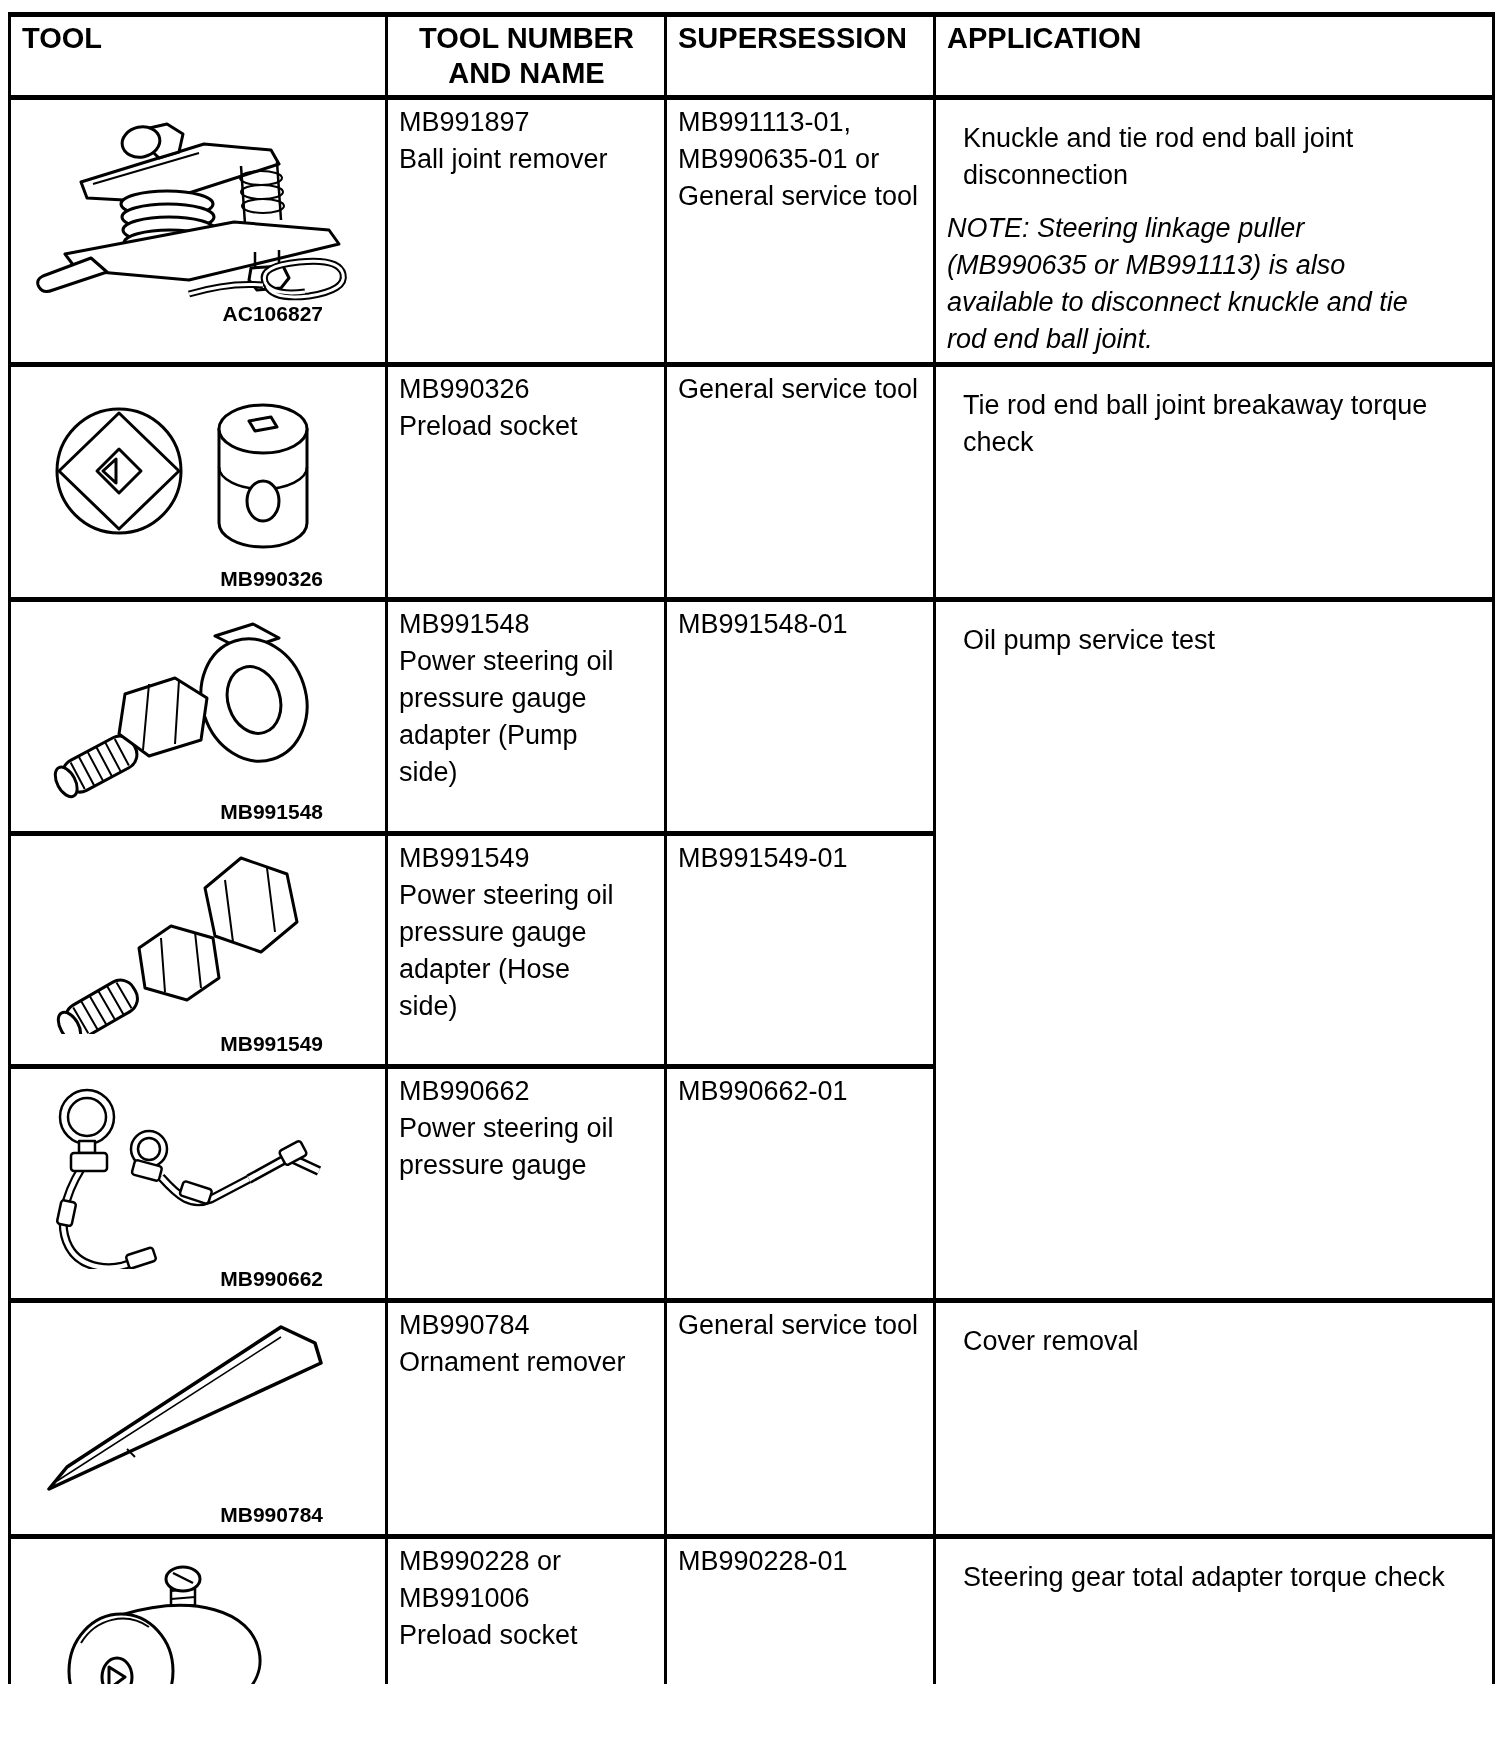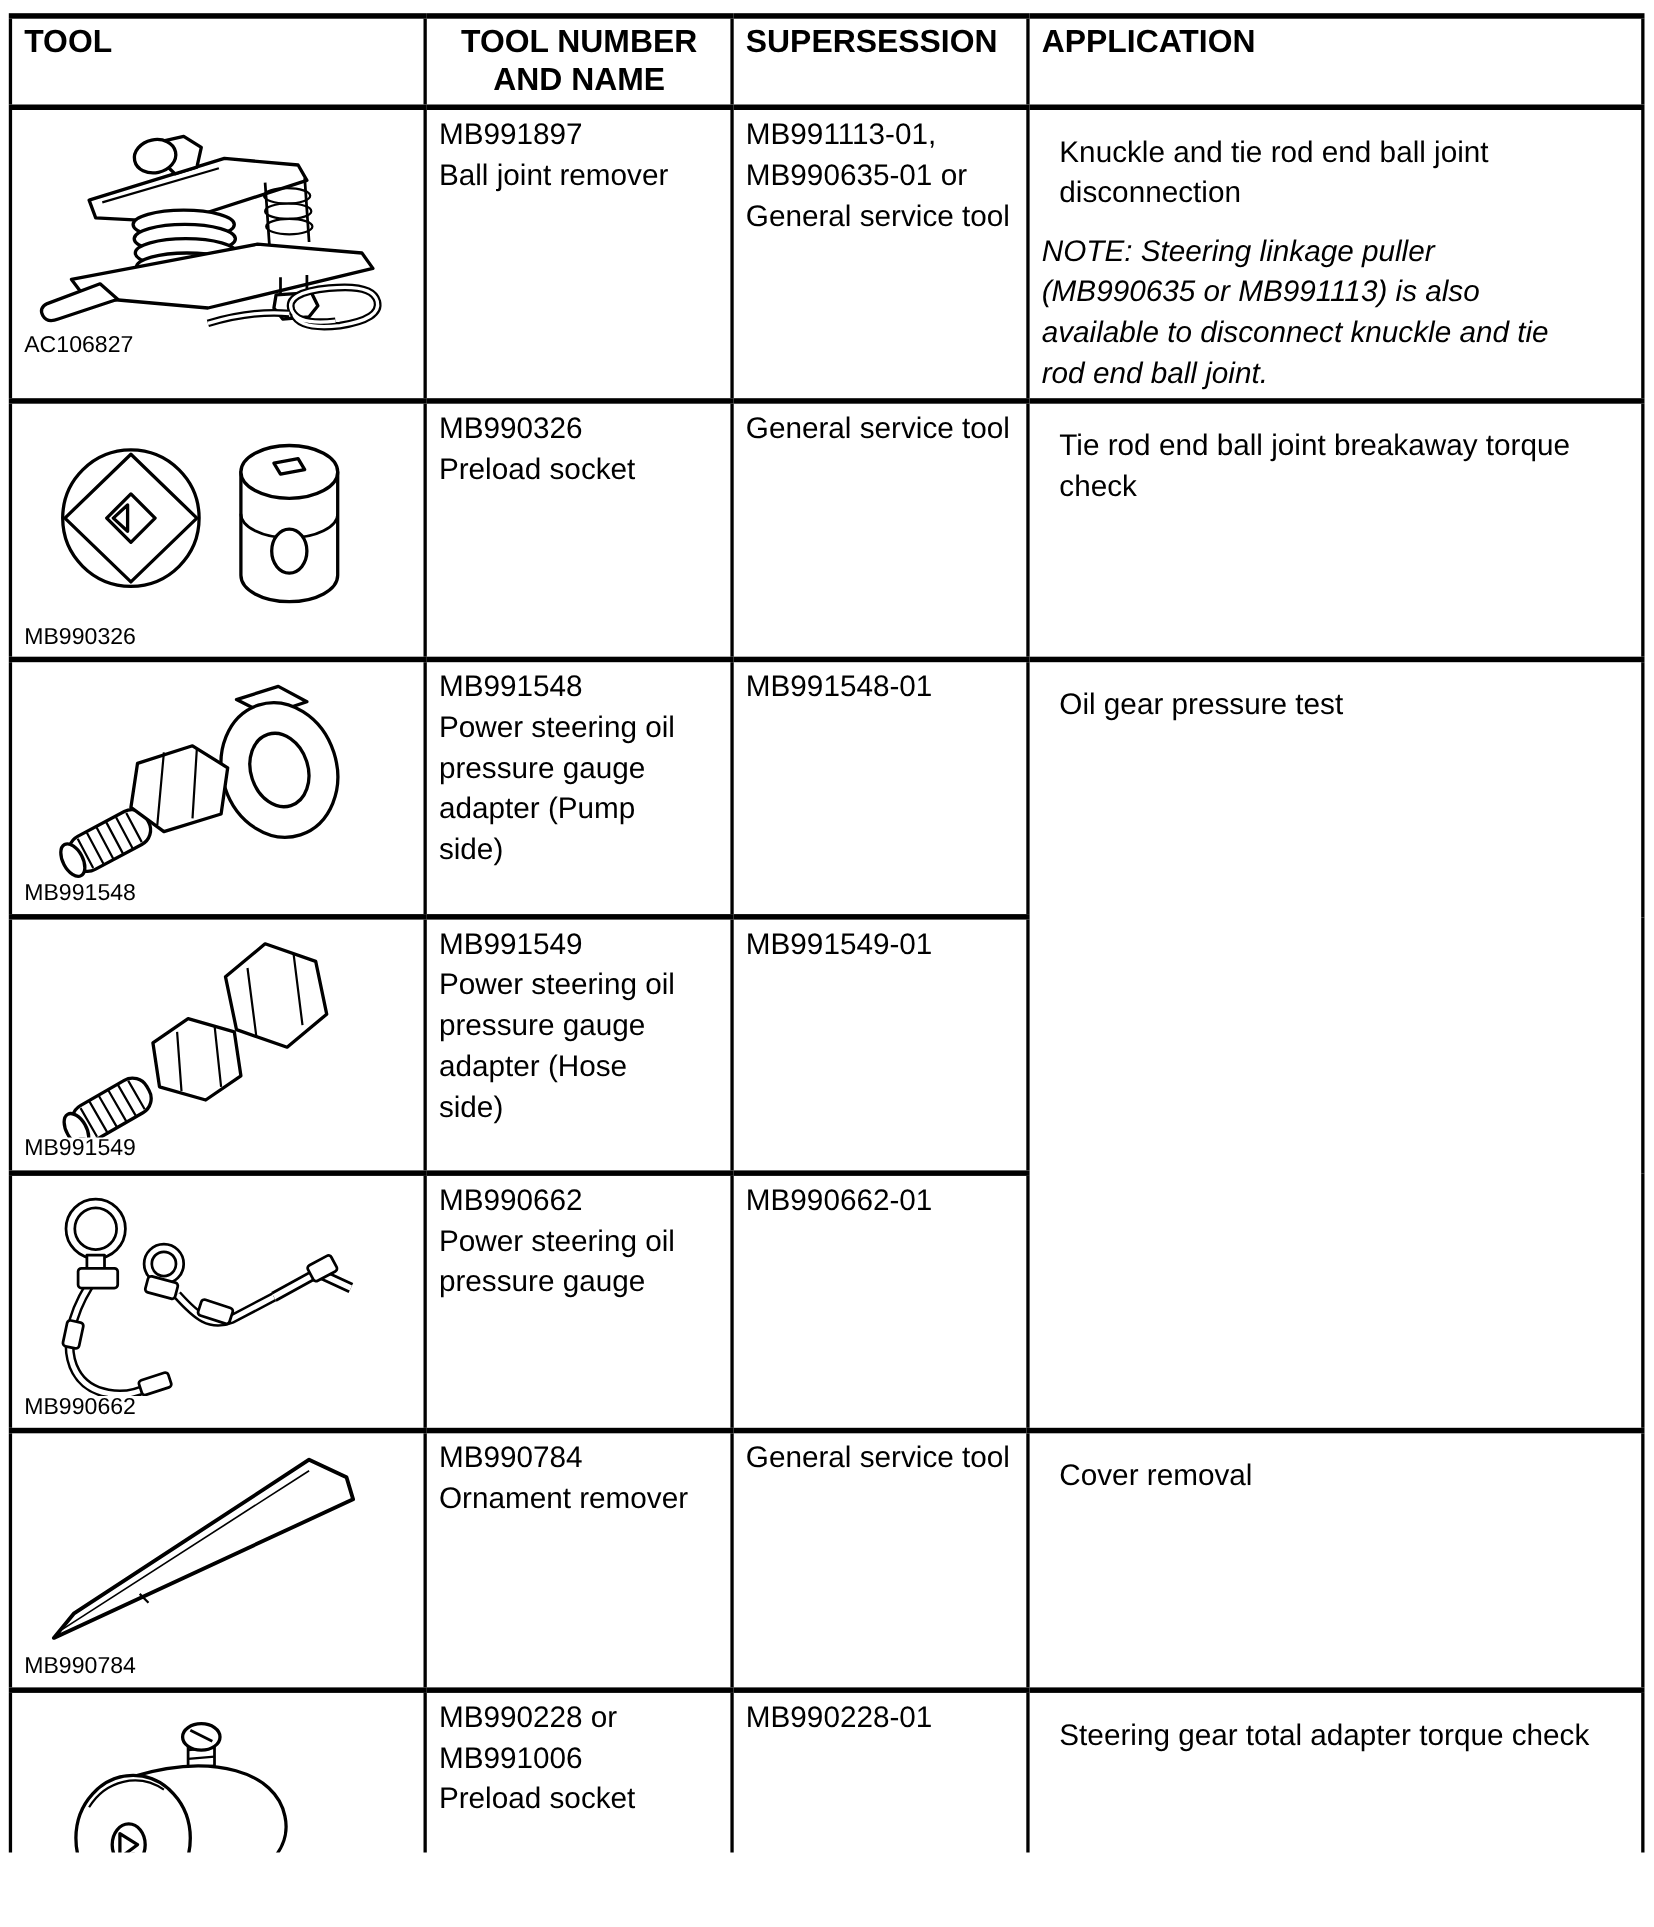--- a/index.html
+++ b/index.html
@@ -53,22 +53,22 @@
   tr.r4  { height: 233px; }
   tr.r5  { height: 234px; }
   tr.r6  { height: 236px; }
   tr.r7  { height: 230px; }
 
   td.tool-cell { padding: 8px 6px 4px 6px; }
   .illus { display: flex; justify-content: center; align-items: flex-start; }
   .illus svg { display: block; }
   .img-label {
     font-size: 21px;
-    font-weight: normal;
-    text-align: left;
+    font-weight: bold;
+    text-align: right;
     padding-right: 52px;
     line-height: 24px;
     margin-top: -2px;
   }
   .nm { max-width: 228px; }
   .app-text { margin: 16px; max-width: 482px; }
   .note { margin: 12px 0 0 0; font-style: italic; max-width: 470px; }
   .sup { max-width: 242px; }
   svg .ln { fill: none; }
 </style>
@@ -188,21 +188,21 @@
           <div class="img-label">MB991548</div>
         </td>
         <td>
           <div>MB991548</div>
           <div class="nm">Power steering oil pressure gauge adapter (Pump side)</div>
         </td>
         <td>
           <div class="sup">MB991548-01</div>
         </td>
         <td rowspan="3">
-          <p class="app-text">Oil gear pressure test</p>
+          <p class="app-text">Oil pump service test</p>
         </td>
       </tr>
 
       <tr class="r4">
         <td class="tool-cell">
           <div class="illus">
             <svg width="340" height="194" viewBox="0 0 340 194">
               <g fill="#fff" stroke="#000" stroke-width="3" stroke-linejoin="round">
                 <path d="M212,18 L258,34 L268,82 L232,112 L186,96 L176,48 Z"></path>
                 <path class="ln" d="M196,40 L204,102 M238,28 L246,92" stroke-width="2"></path>

